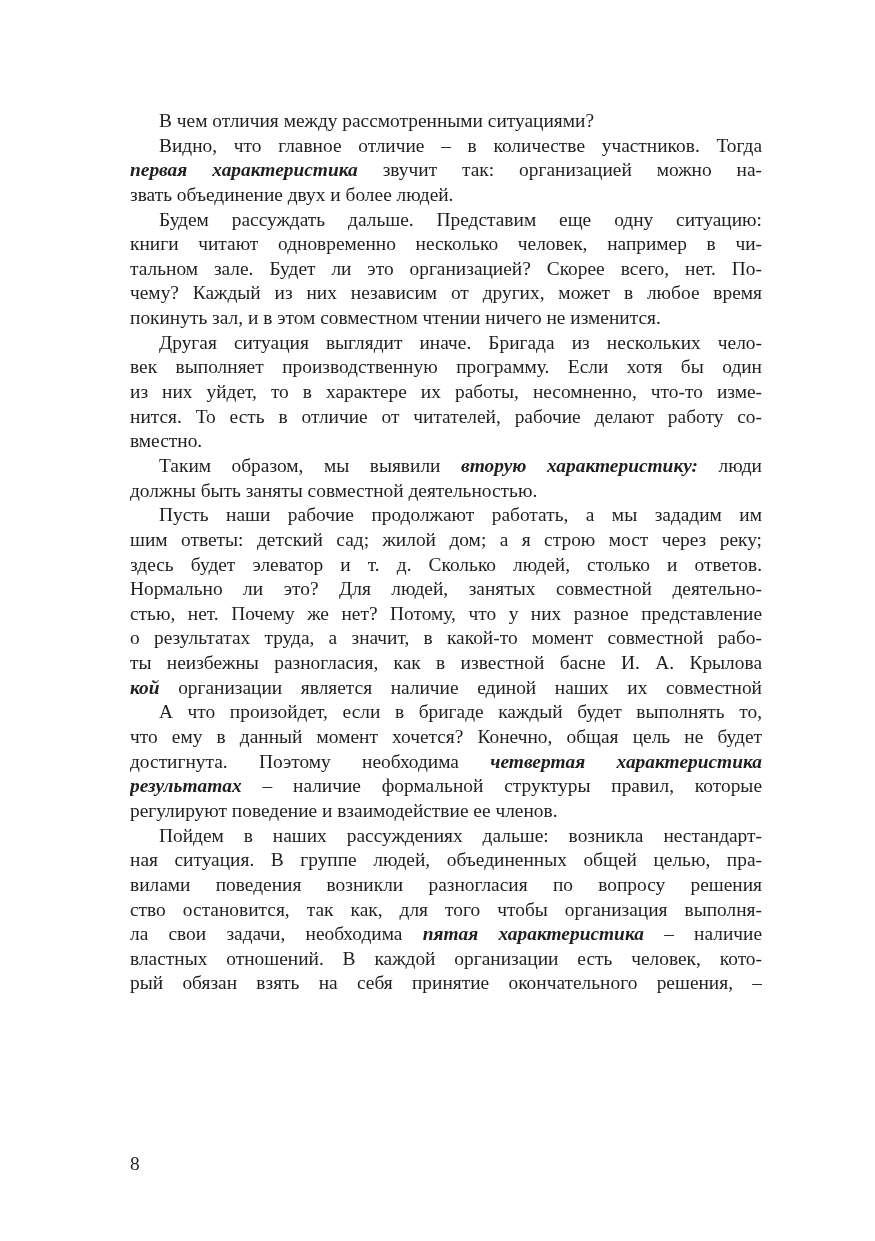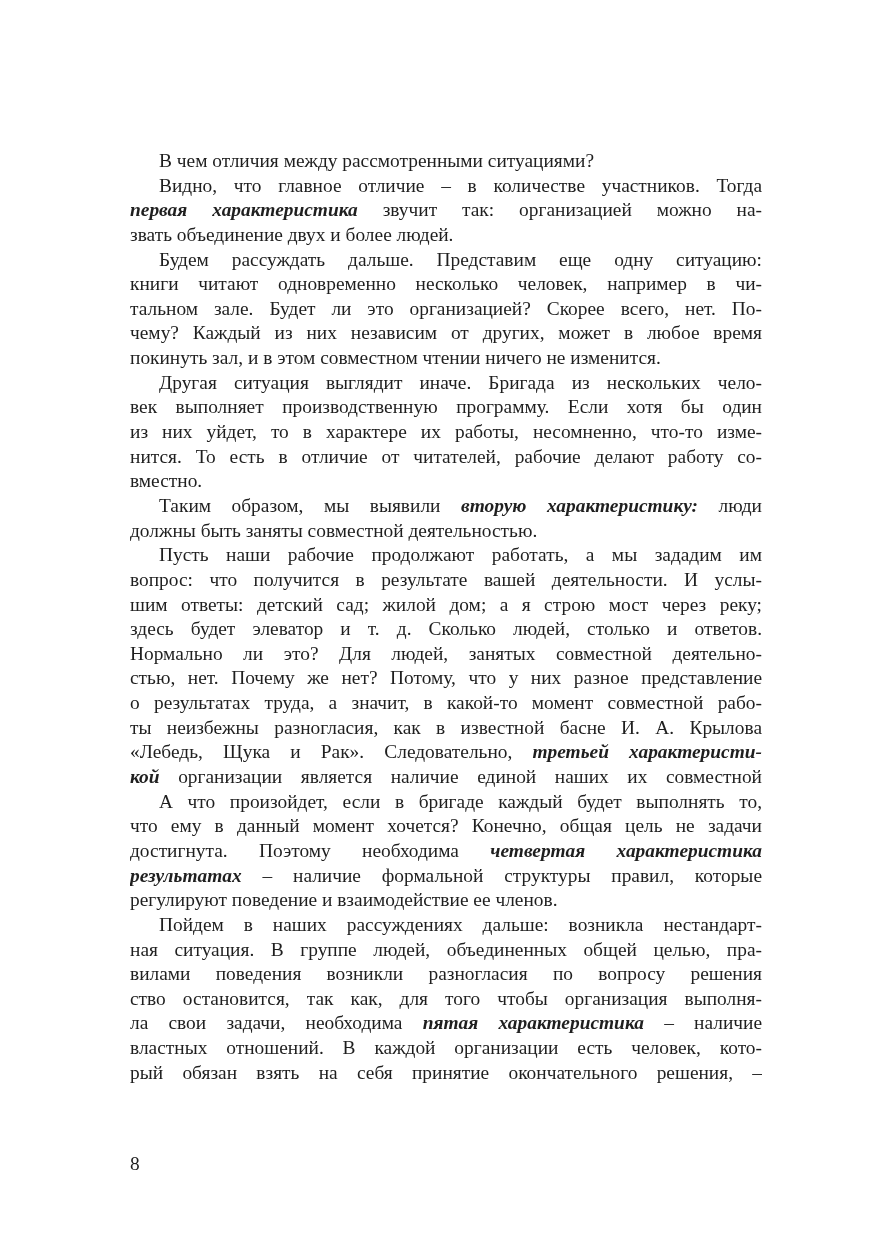--- a/index.html
+++ b/index.html
@@ -1,20 +1,20 @@
 <!DOCTYPE html>
 <html><head>
 <meta charset="utf-8">
 <style>
   html, body { margin: 0; padding: 0; background: #ffffff; }
   body { width: 875px; height: 1241px; position: relative; overflow: hidden; }
   .page {
     position: absolute; left: 130px; top: 109px; width: 632px;
     font-family: "Liberation Serif", "DejaVu Serif", serif;
-    font-size: 19.4px; color: #1f1f1f; margin-top: 40px;
+    font-size: 19.4px; color: #1f1f1f;
   }
   .line {
     height: 24.65px; line-height: 24.65px;
     white-space: nowrap;
     text-align: justify; text-align-last: justify;
     overflow: hidden;
   }
   .line.last { text-align-last: left; }
   .line.indent { text-indent: 29px; }
   .line b { font-weight: bold; font-style: italic; }
@@ -49,33 +49,31 @@
       <div class="line"><span>из них уйдет, то в характере их работы, несомненно, что-то изме-</span></div>
       <div class="line"><span>нится. То есть в отличие от читателей, рабочие делают работу со-</span></div>
       <div class="line last"><span>вместно.</span></div>
     </div>
     <div>
       <div class="line indent"><span>Таким образом, мы выявили </span><b>вторую характеристику:</b><span> люди</span></div>
       <div class="line last"><span>должны быть заняты совместной деятельностью.</span></div>
     </div>
     <div>
       <div class="line indent"><span>Пусть наши рабочие продолжают работать, а мы зададим им</span></div>
-      <div class="line"><span>вопрос: что получится в результате вашей деятельности. И услы-</span></div>
       <div class="line"><span>шим ответы: детский сад; жилой дом; а я строю мост через реку;</span></div>
       <div class="line"><span>здесь будет элеватор и т. д. Сколько людей, столько и ответов.</span></div>
       <div class="line"><span>Нормально ли это? Для людей, занятых совместной деятельно-</span></div>
       <div class="line"><span>стью, нет. Почему же нет? Потому, что у них разное представление</span></div>
       <div class="line"><span>о результатах труда, а значит, в какой-то момент совместной рабо-</span></div>
       <div class="line"><span>ты неизбежны разногласия, как в известной басне И. А. Крылова</span></div>
-      <div class="line"><span>«Лебедь, Щука и Рак». Следовательно, </span><b>третьей характеристи-</b></div>
       <div class="line"><b>кой</b><span> организации является наличие единой наших их совместной</span></div>
     </div>
     <div>
       <div class="line indent"><span>А что произойдет, если в бригаде каждый будет выполнять то,</span></div>
-      <div class="line"><span>что ему в данный момент хочется? Конечно, общая цель не задачи</span></div>
+      <div class="line"><span>что ему в данный момент хочется? Конечно, общая цель не будет</span></div>
       <div class="line"><span>достигнута. Поэтому необходима </span><b>четвертая характеристика</b></div>
       <div class="line"><b>результатах</b><span> – наличие формальной структуры правил, которые</span></div>
       <div class="line last"><span>регулируют поведение и взаимодействие ее членов.</span></div>
     </div>
     <div>
       <div class="line indent"><span>Пойдем в наших рассуждениях дальше: возникла нестандарт-</span></div>
       <div class="line"><span>ная ситуация. В группе людей, объединенных общей целью, пра-</span></div>
       <div class="line"><span>вилами поведения возникли разногласия по вопросу решения</span></div>
       <div class="line"><span>ство остановится, так как, для того чтобы организация выполня-</span></div>
       <div class="line"><span>ла свои задачи, необходима </span><b>пятая характеристика</b><span> – наличие</span></div>

